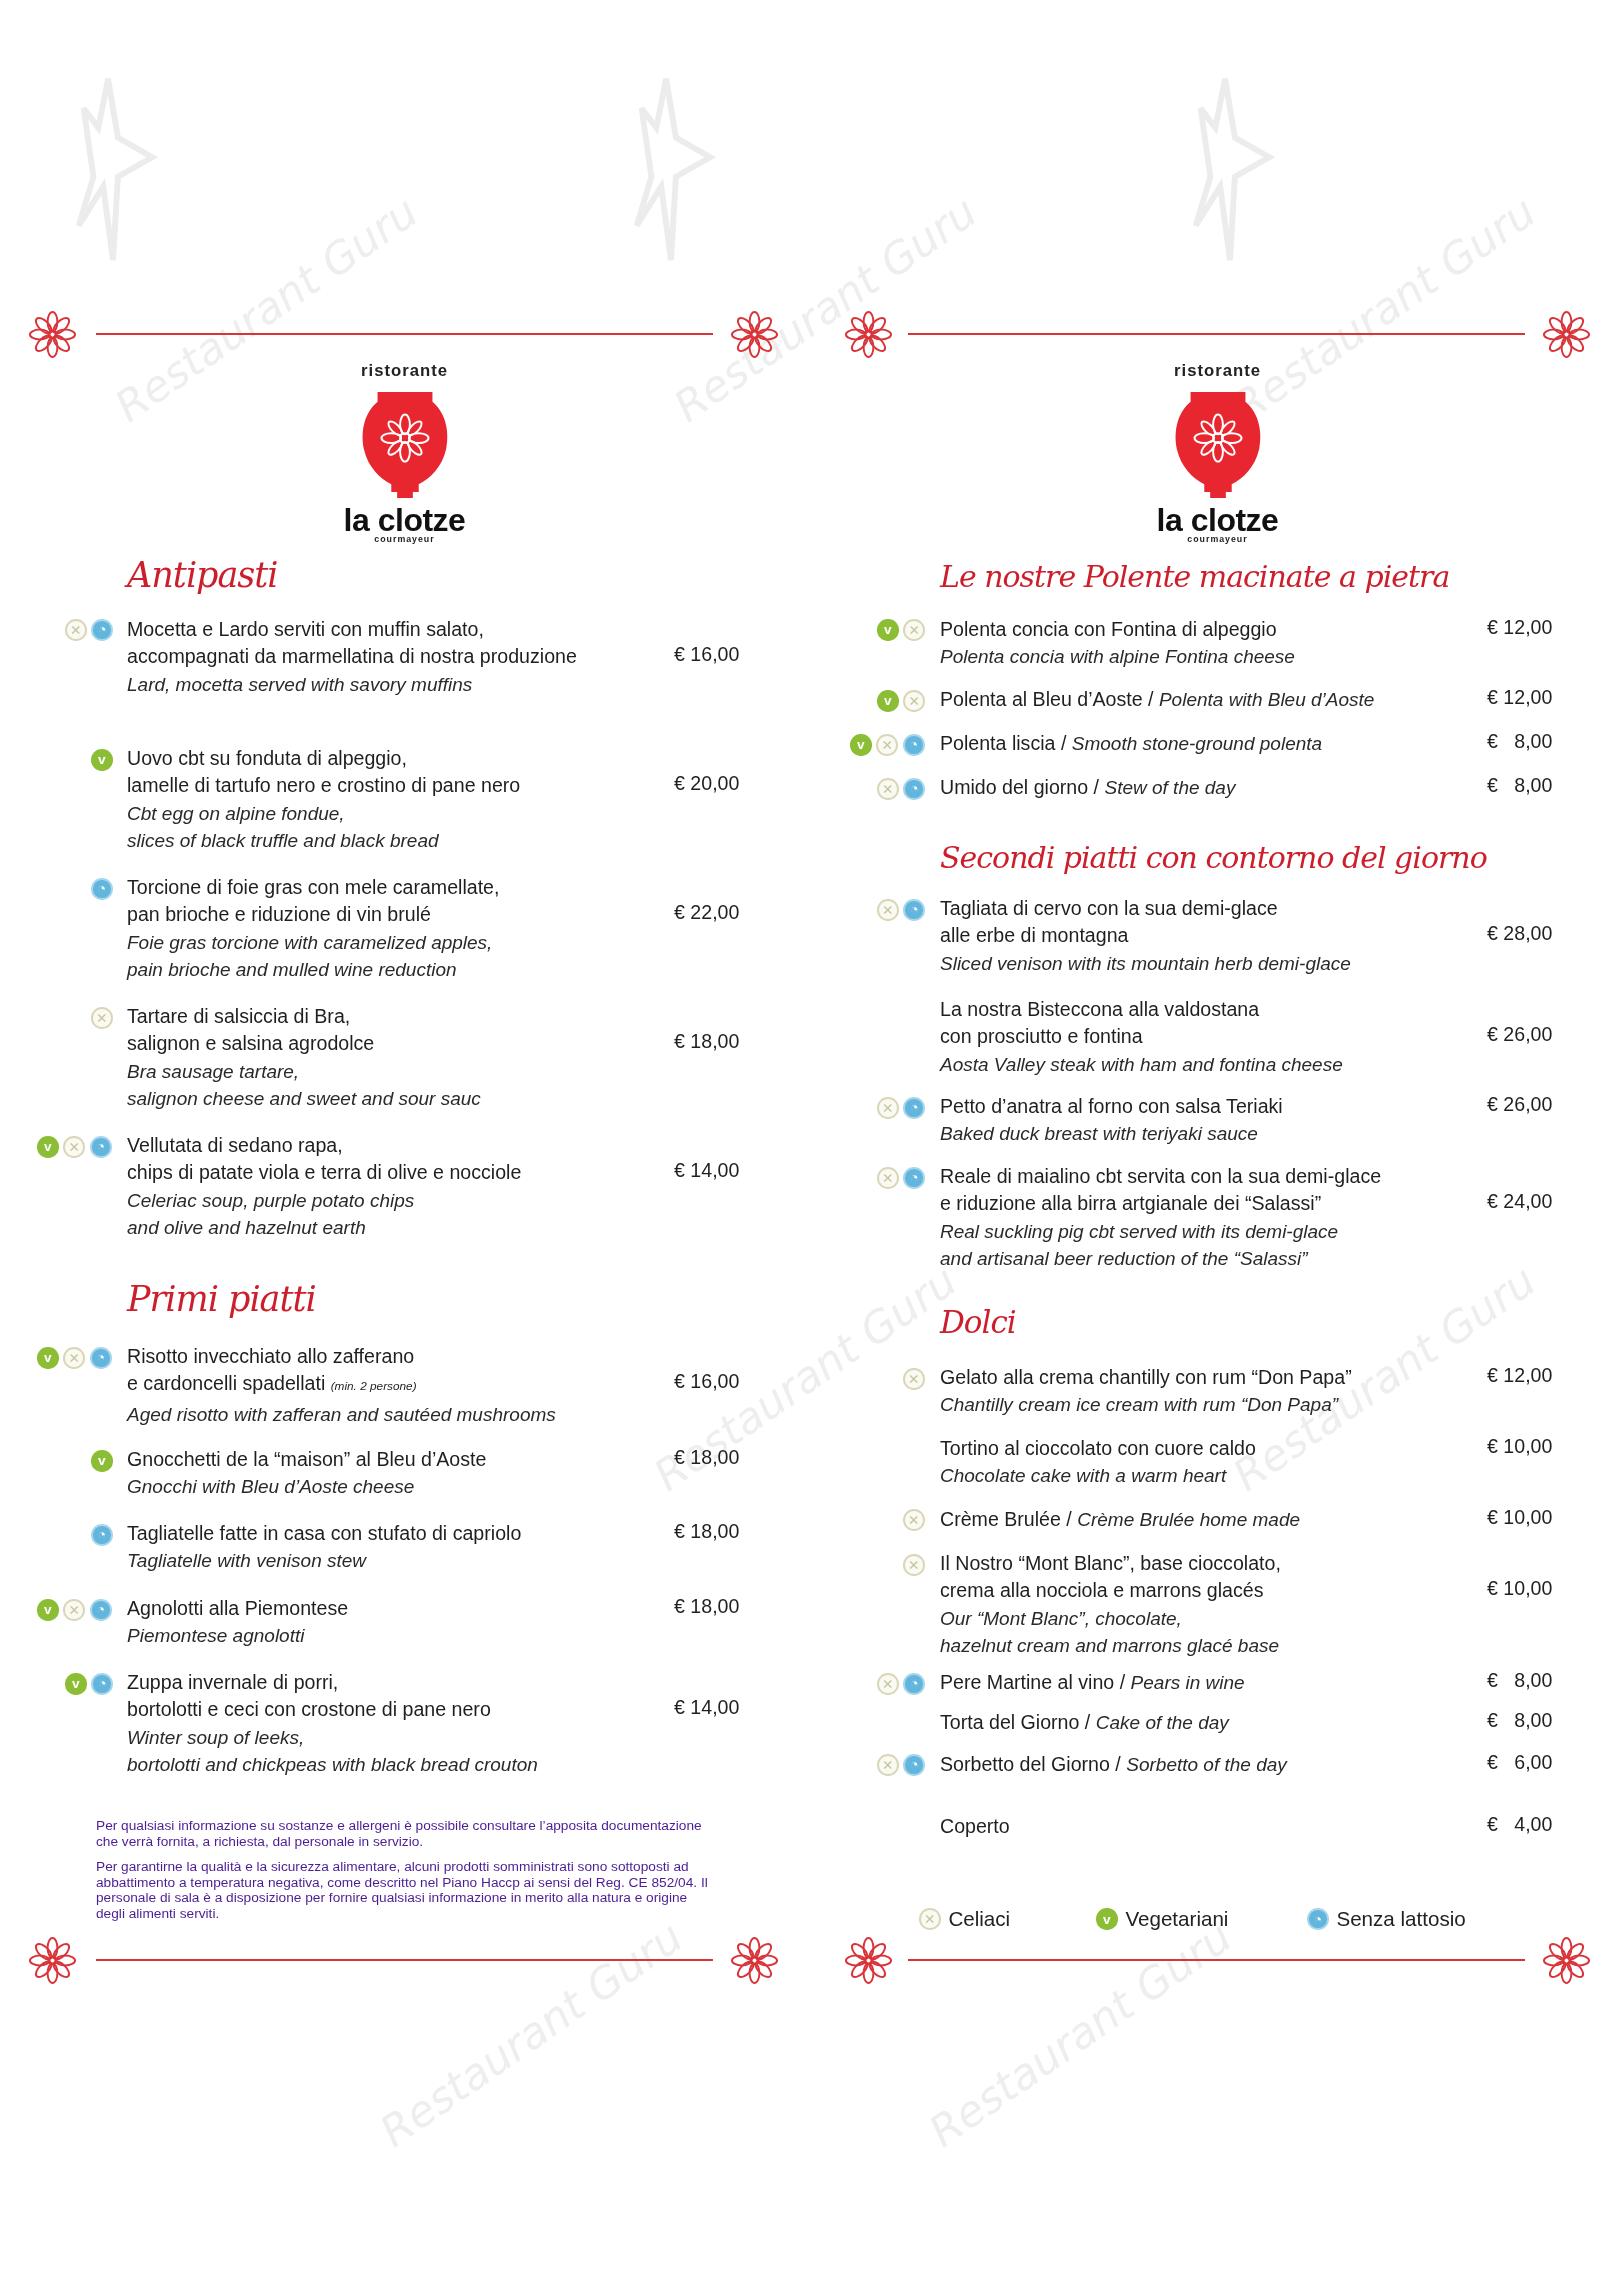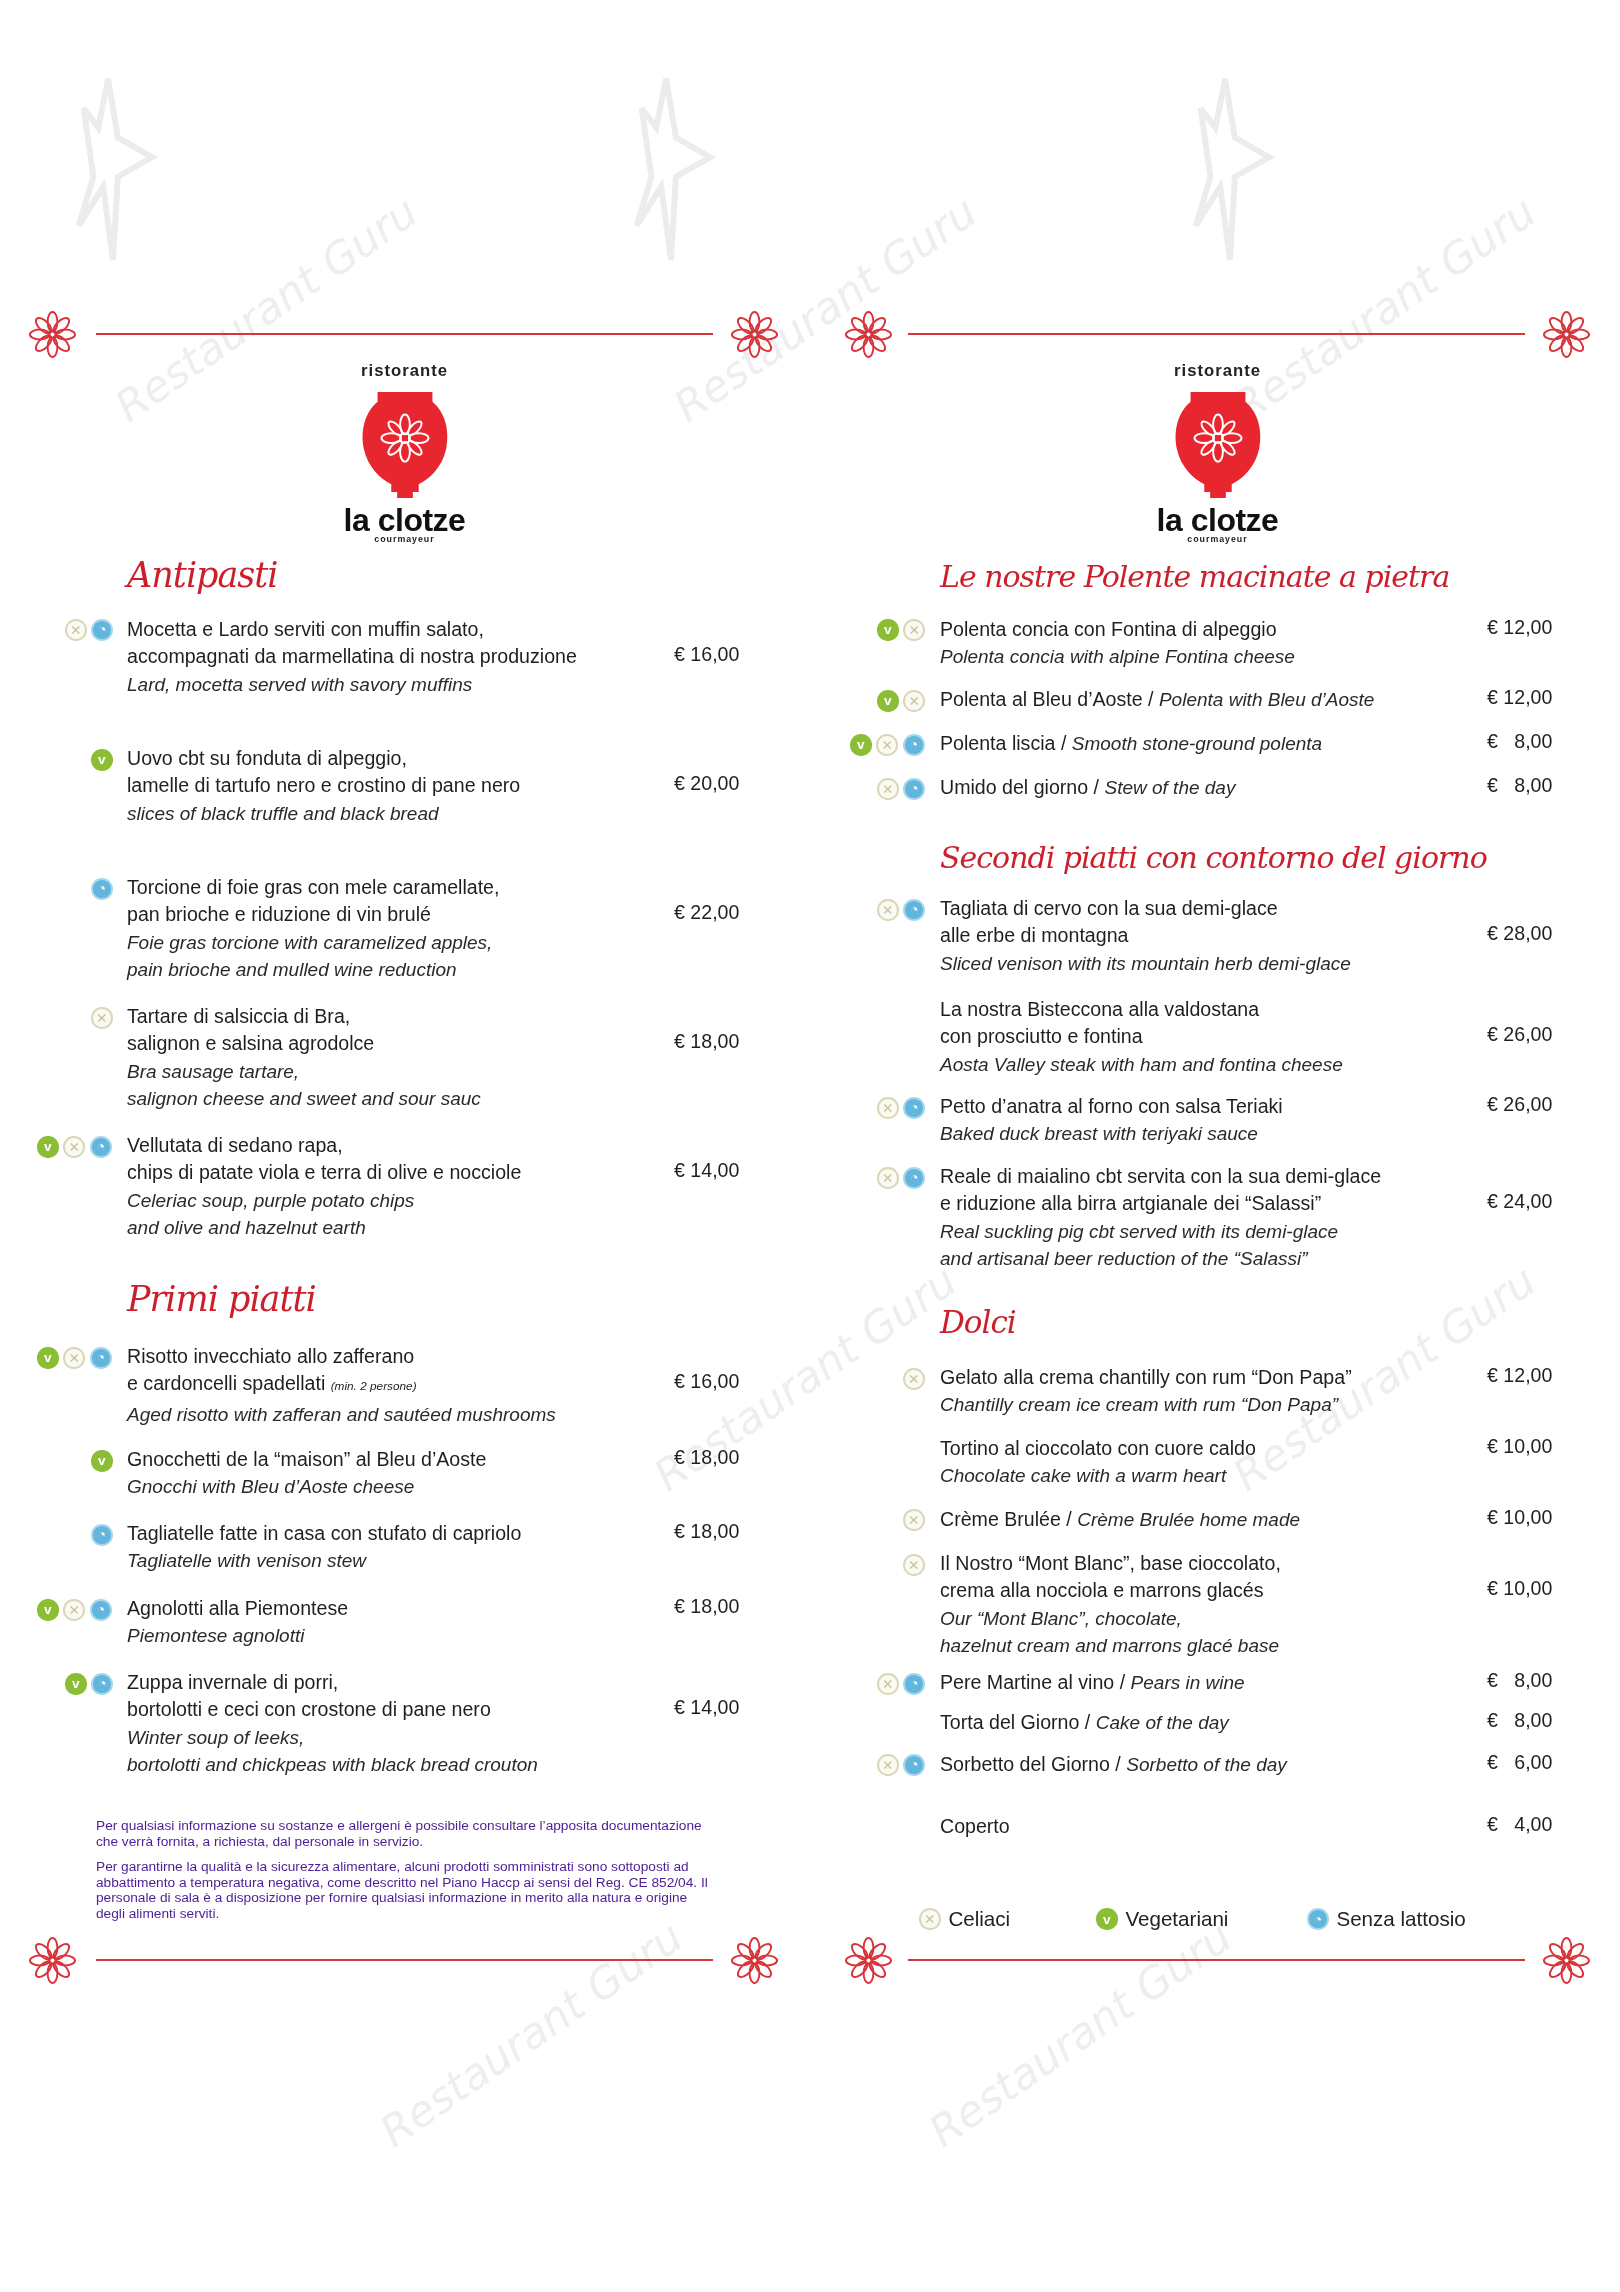--- a/index.html
+++ b/index.html
@@ -127,20 +127,21 @@
     <div class="en">Lard, mocetta served with savory muffins</div>
     <div class="price" style="top:27.4px">€ 16,00</div>
   </div>
 
   <div class="icons" style="left:91px;top:749px">
       <span class="ic veg">v</span>
     </div>
   <div class="item" style="top:745px">
     <div class="it">Uovo cbt su fonduta di alpeggio,</div>
     <div class="it">lamelle di tartufo nero e crostino di pane nero</div>
+    <div class="en">Cbt egg on alpine fondue,</div>
     <div class="en">slices of black truffle and black bread</div>
     <div class="price" style="top:27.4px">€ 20,00</div>
   </div>
 
   <div class="icons" style="left:91px;top:878px">
       <span class="ic lf">◔</span>
     </div>
   <div class="item" style="top:874px">
     <div class="it">Torcione di foie gras con mele caramellate,</div>
     <div class="it">pan brioche e riduzione di vin brulé</div>

